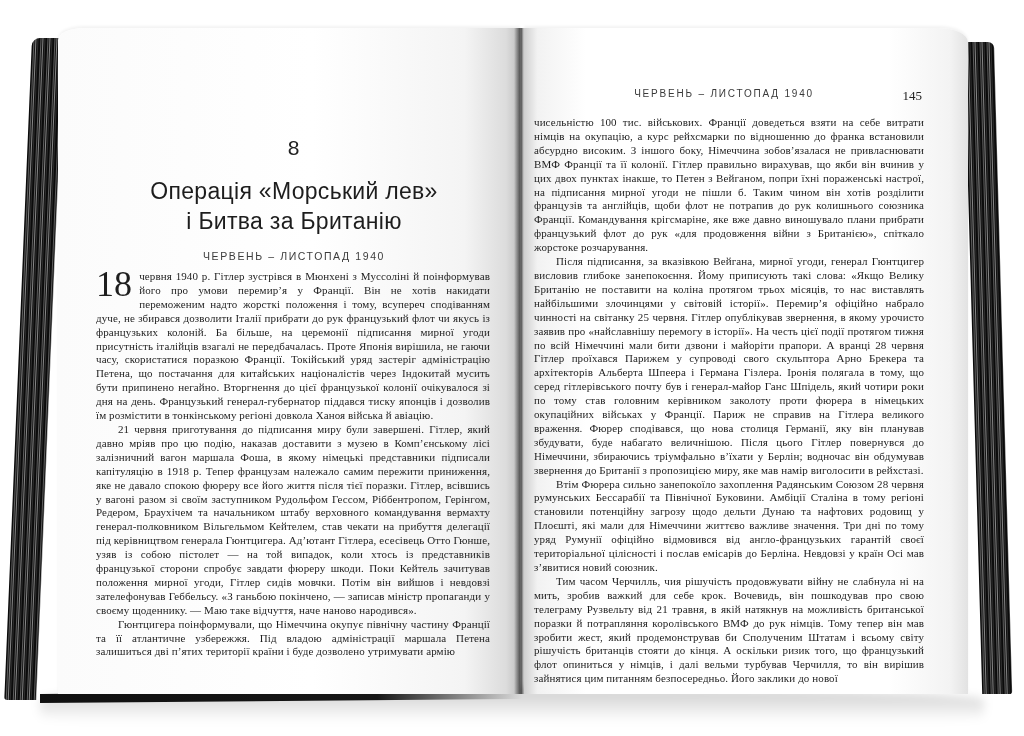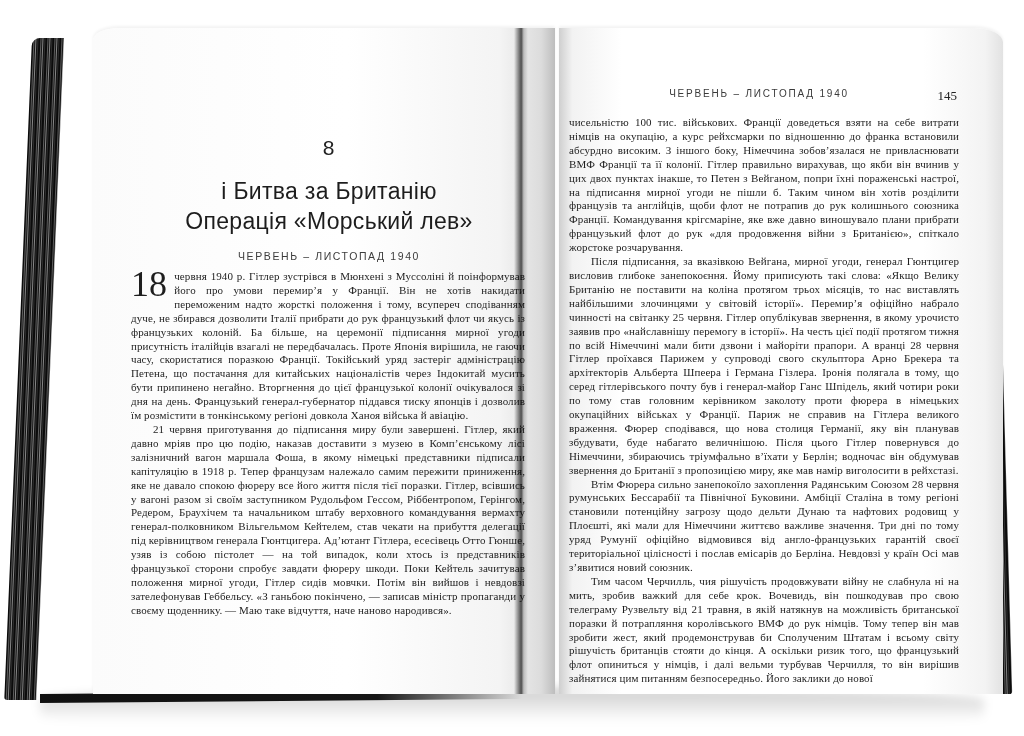--- a/index.html
+++ b/index.html
@@ -35,21 +35,21 @@
     border-radius:0 6px 3px 0;
   }
   
   .cover-bottom{
     position:absolute;left:40px;top:692px;width:482px;height:9px;
     background:linear-gradient(to right,#101010 0%,#161616 70%,rgba(22,22,22,0) 100%);
     transform:skewY(-0.5deg);
   }
 
   
-  .page{position:absolute;top:28px;height:666px;margin-left:35px;}
+  .page{position:absolute;top:28px;height:666px;}
   .page-left{
     left:58px;width:462px;
     background:linear-gradient(to right,#fbfbfb 0%,#ffffff 55%,#f4f4f4 88%,#dcdcdc 97%,#bdbdbd 100%);
     border-top-left-radius:26px 12px;
     box-shadow:0 -2px 3px rgba(0,0,0,0.05);
   }
   .page-right{
     left:524px;width:444px;
     background:linear-gradient(to right,#cfcfcf 0%,#f2f2f2 3%,#ffffff 14%,#ffffff 82%,#f3f3f3 96%,#e2e2e2 100%);
     border-top-right-radius:30px 14px;
@@ -102,29 +102,30 @@
 
   <div class="book-shadow"></div>
   <div class="edge-stripes edge-left"></div>
   <div class="edge-stripes edge-right"></div>
   <div class="cover-bottom"></div>
 
   <div class="page page-left">
     <div class="chapter-head">
       <div class="chapter-number">8</div>
       <div class="chapter-title">
+        <div>Операція «Морський лев»</div>
         <div>і Битва за Британію</div>
-        <div>Операція «Морський лев»</div>
       </div>
       <div class="chapter-subtitle">ЧЕРВЕНЬ – ЛИСТОПАД 1940</div>
     </div>
 
     <div class="body-text">
       <p class="no-indent"><span class="dropcap">18</span><span>червня 1940 р. Гітлер зустрівся в Мюнхені з Муссоліні й поінформував його про умови перемир’я у Франції. Він не хотів накидати переможеним надто жорсткі положення і тому, всупереч сподіванням дуче, не збирався дозволити Італії прибрати до рук французький флот чи якусь із французьких колоній. Ба більше, на церемонії підписання мирної угоди присутність італійців взагалі не передбачалась. Проте Японія вирішила, не гаючи часу, скористатися поразкою Франції. Токійський уряд застеріг адміністрацію Петена, що постачання для китайських націоналістів через Індокитай мусить бути припинено негайно. Вторгнення до цієї французької колонії очікувалося зі дня на день. Французький генерал-губернатор піддався тиску японців і дозволив їм розмістити в тонкінському регіоні довкола Ханоя війська й авіацію.</span></p>
       <p>21 червня приготування до підписання миру були завершені. Гітлер, який давно мріяв про цю подію, наказав доставити з музею в Комп’єнському лісі залізничний вагон маршала Фоша, в якому німецькі представники підписали капітуляцію в 1918 р. Тепер французам належало самим пережити приниження, яке не давало спокою фюреру все його життя після тієї поразки. Гітлер, всівшись у вагоні разом зі своїм заступником Рудольфом Гессом, Ріббентропом, Герінгом, Редером, Браухічем та начальником штабу верховного командування вермахту генерал-полковником Вільгельмом Кейтелем, став чекати на прибуття делегації під керівництвом генерала Гюнтцигера. Ад’ютант Гітлера, есесівець Отто Гюнше, узяв із собою пістолет — на той випадок, коли хтось із представників французької сторони спробує завдати фюреру шкоди. Поки Кейтель зачитував положення мирної угоди, Гітлер сидів мовчки. Потім він вийшов і невдовзі зателефонував Геббельсу. «З ганьбою покінчено, — записав міністр пропаганди у своєму щоденнику. — Маю таке відчуття, наче наново народився».</p>
+      <p>Гюнтцигера поінформували, що Німеччина окупує північну частину Франції та її атлантичне узбережжя. Під владою адміністрації маршала Петена залишиться дві п’ятих території країни і буде дозволено утримувати армію</p>
     </div>
   </div>
 
   <div class="gutter"></div>
 
   <div class="page page-right">
     <div class="running-head">ЧЕРВЕНЬ – ЛИСТОПАД 1940</div>
     <div class="folio">145</div>
 
     <div class="body-text">

